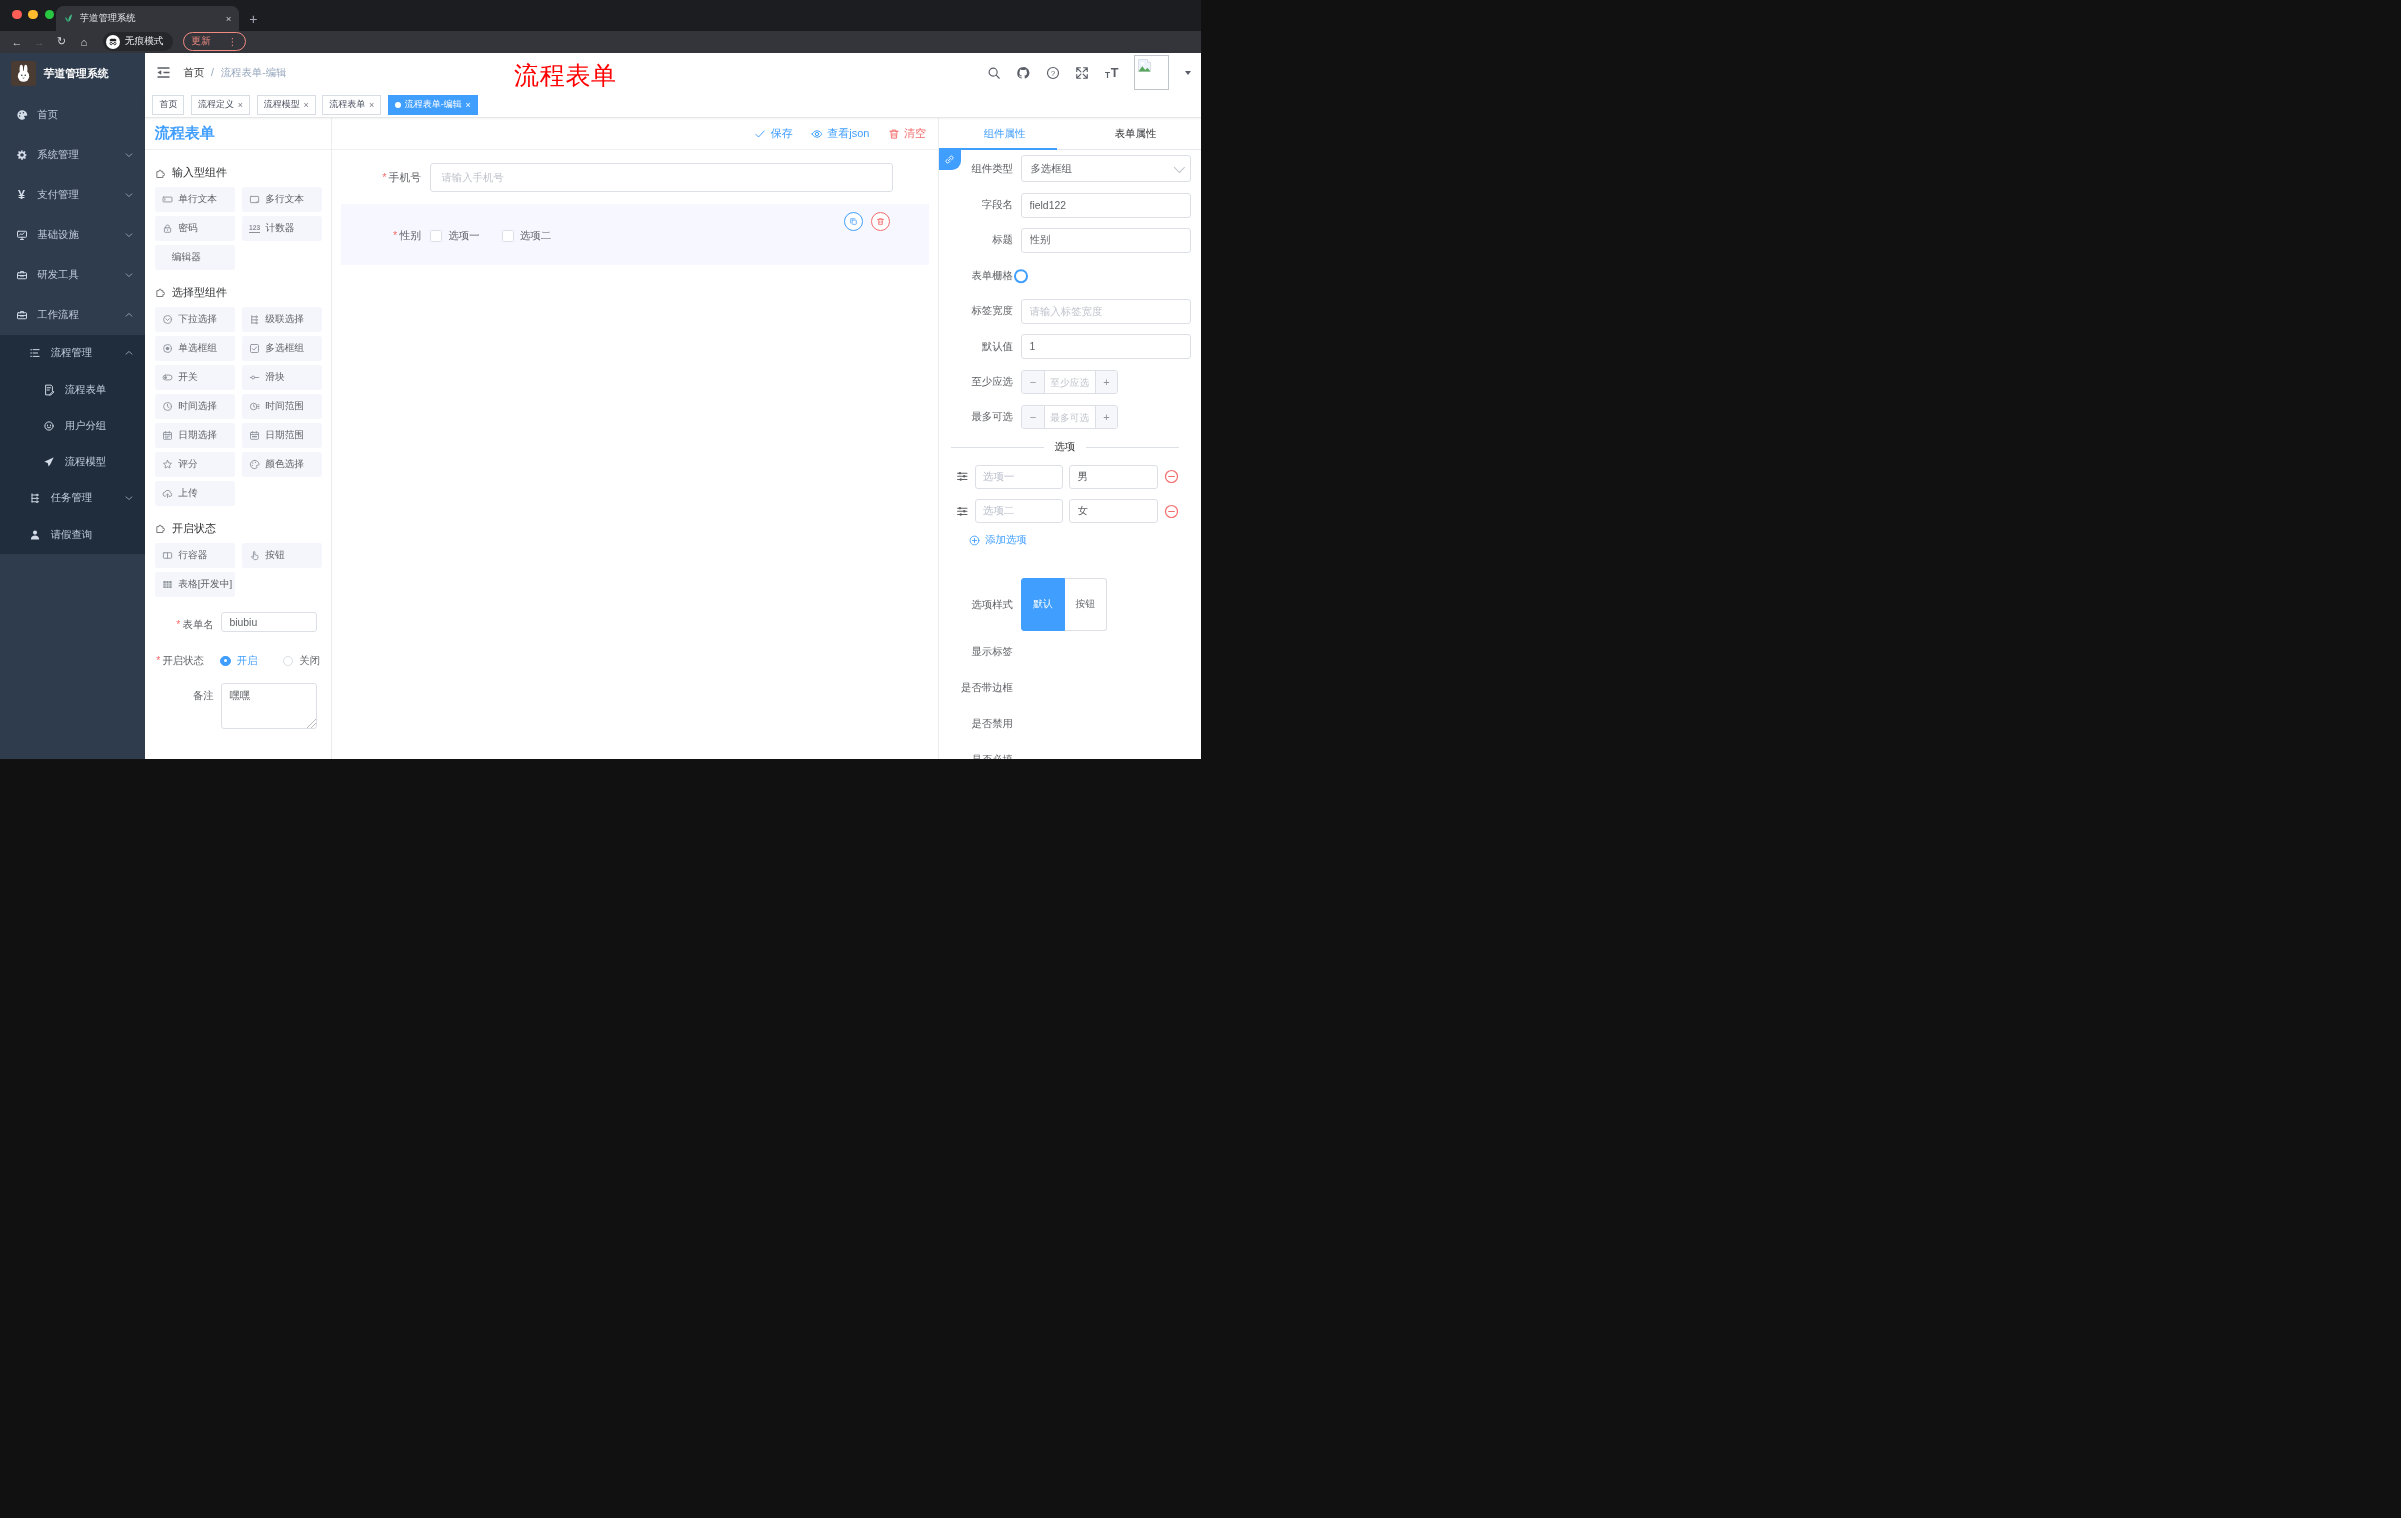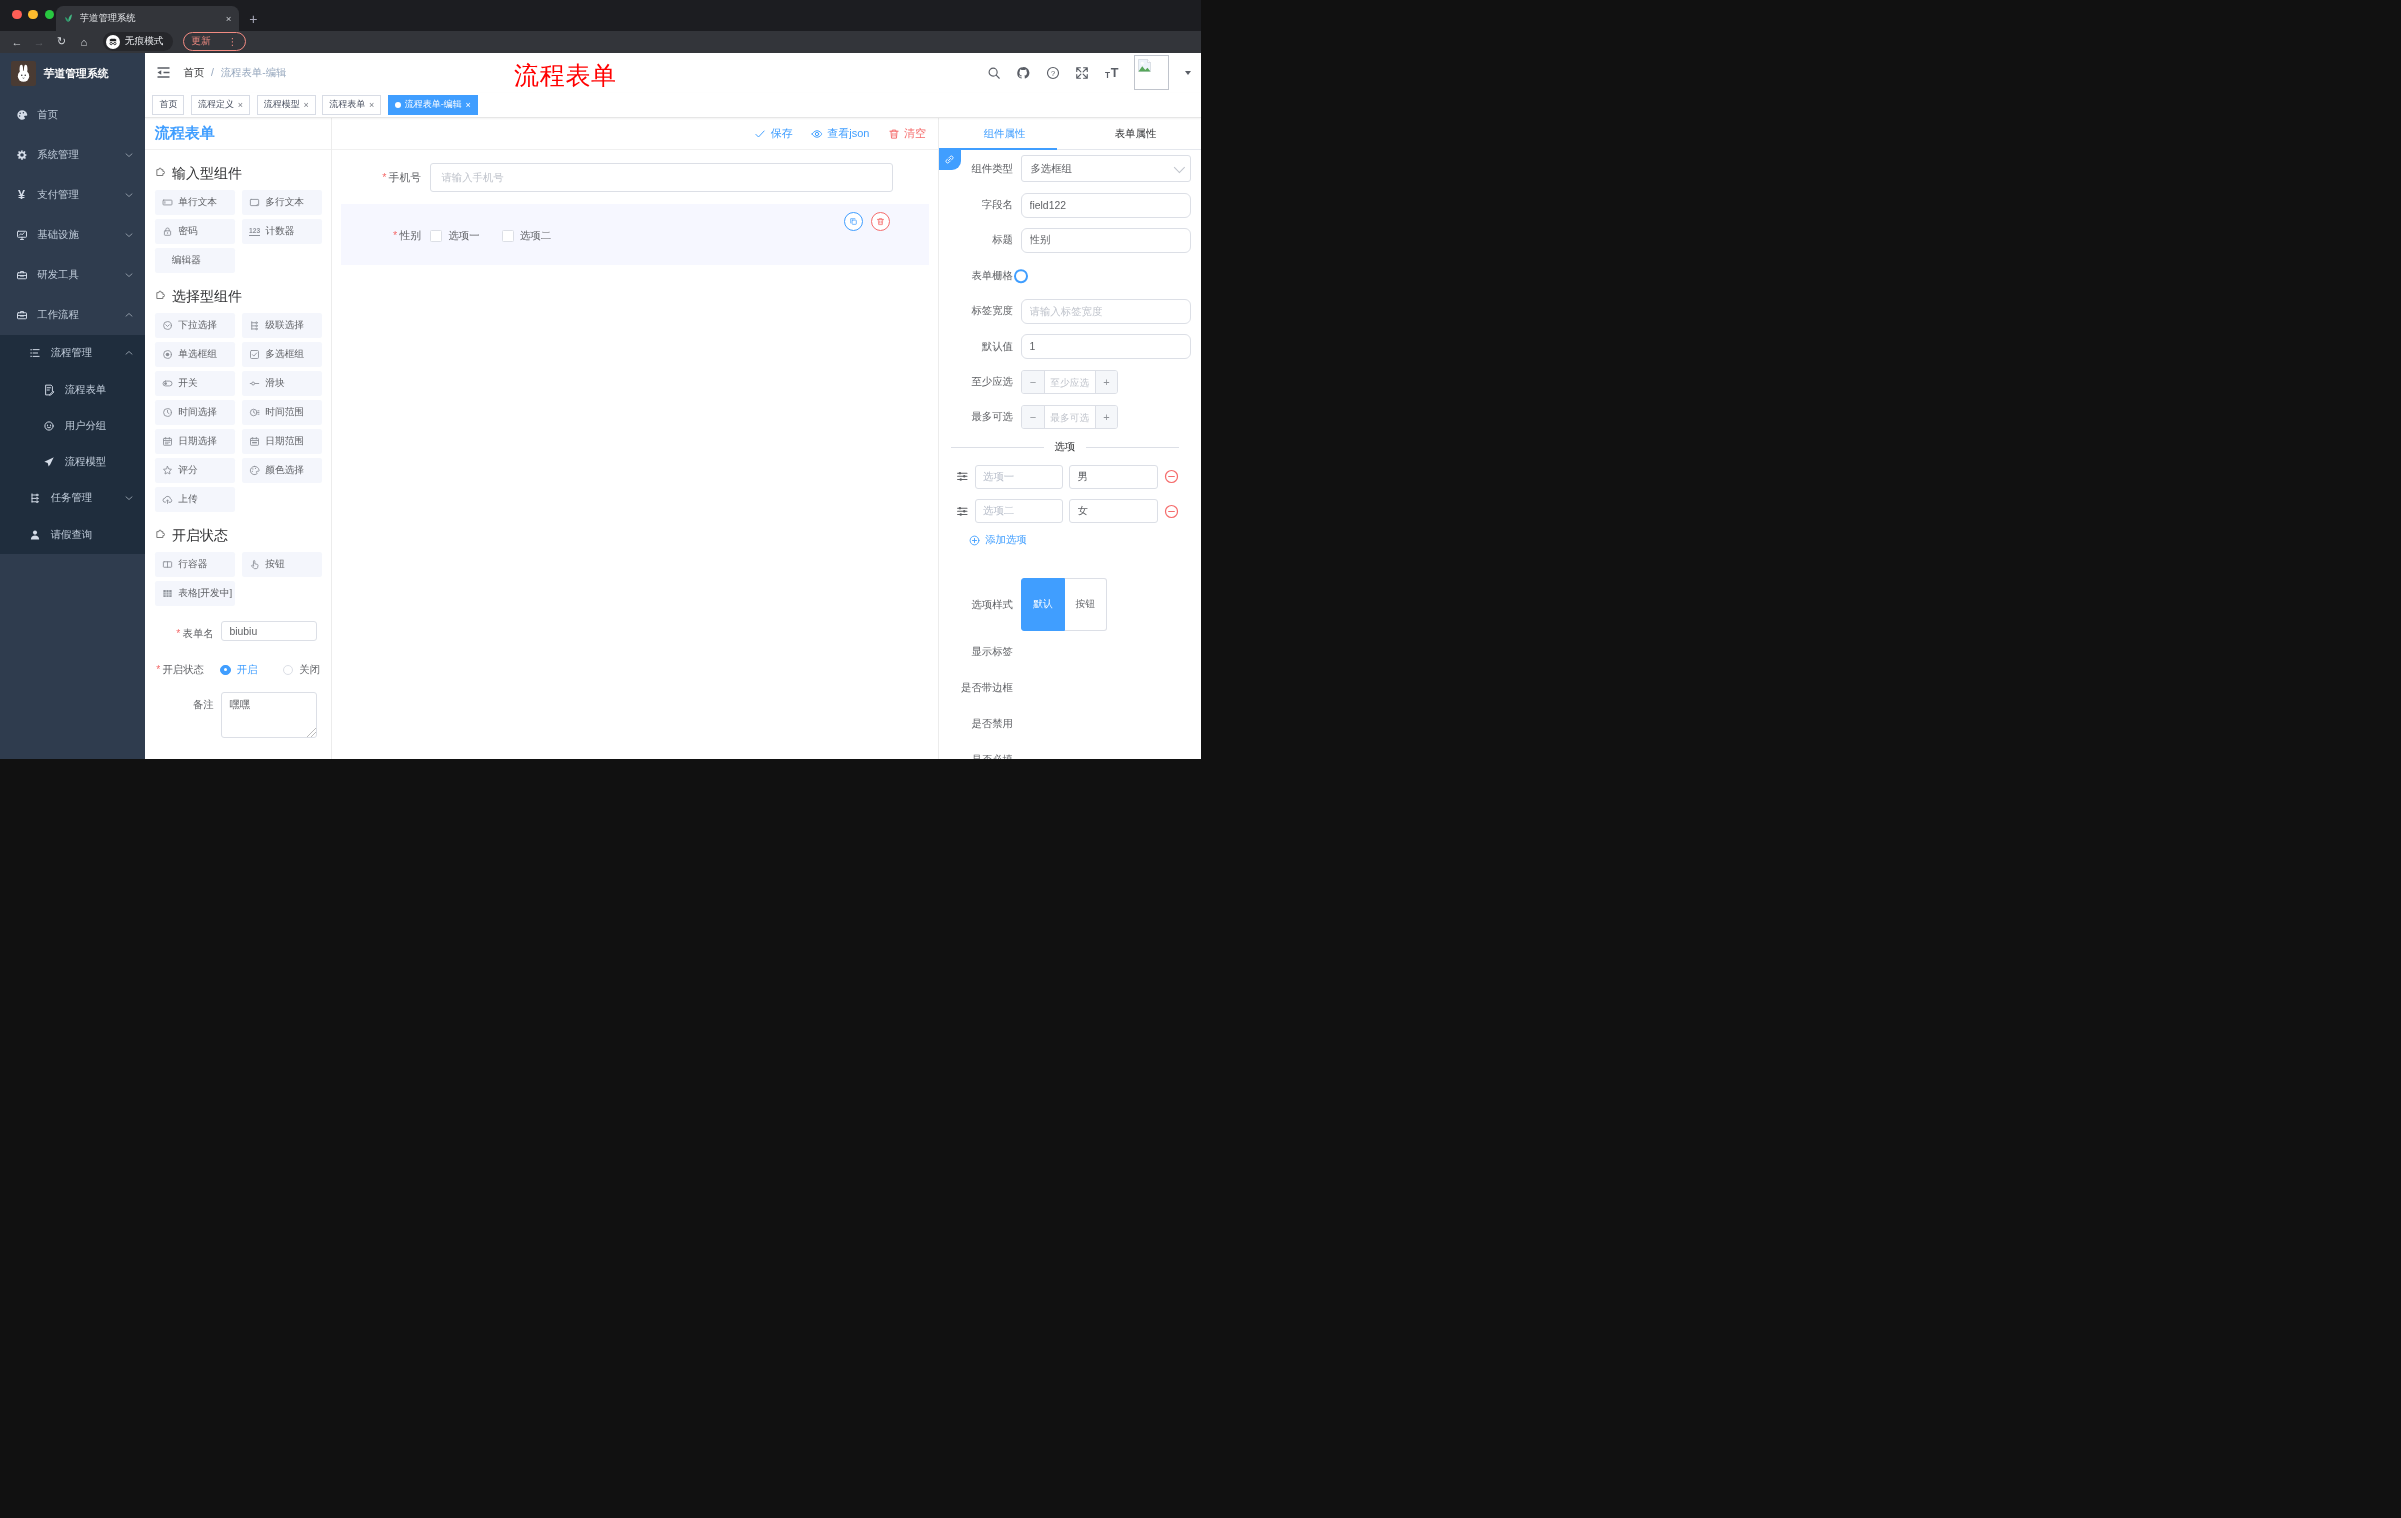--- a/index.html
+++ b/index.html
@@ -67,21 +67,21 @@
   .cv-col{flex:1;display:flex;flex-direction:column;min-width:0;}
   .pr-col{width:262px;border-left:0.7px solid #ececec;display:flex;flex-direction:column;flex-shrink:0;position:relative;}
   .col-head{height:31px;border-bottom:0.7px solid #f0f0f0;display:flex;align-items:center;flex-shrink:0;}
   .pal-title{color:#409eff;font-size:15px;font-weight:600;padding-left:9.7px;}
   .cv-head{justify-content:flex-end;gap:18px;padding-right:12px;}
   .act{display:flex;align-items:center;gap:4.5px;color:#409eff;font-size:11px;cursor:pointer;}
   .act.danger{color:#f56c6c}
   .ai{width:12px;height:12px}
   
   .pal-body{flex:1;overflow:hidden;padding:9px 9px 0 9.7px;}
-  .sec-head{display:flex;align-items:flex-start;gap:5.2px;color:#303133;font-size:14px;margin:6px 0 7.4px 0;}
+  .sec-head{display:flex;align-items:center;gap:5.2px;color:#303133;font-size:11px;margin:6px 0 7.4px 0;}
   .puz{width:12px;height:12px;color:#777}
   .pgrid{display:grid;grid-template-columns:1fr 1fr;gap:4.5px 6.7px;margin-bottom:15px;}
   .pitem{height:24.5px;background:#f4f6fc;border-radius:2.2px;display:flex;align-items:center;gap:5.2px;padding:0 3px 0 7.4px;font-size:9.7px;color:#606266;cursor:grab;overflow:hidden;white-space:nowrap;}
   .pic{width:11px;height:11px;color:#8d9199;flex-shrink:0;}
   .pic123{font-size:6.7px;font-weight:bold;color:#8d9199;border-bottom:1.1px solid #8d9199;line-height:7.4px;flex-shrink:0;}
   .noic{width:4.5px}
   
   .fs-row{display:flex;margin:15.6px 0 0 0;font-size:10.4px;color:#606266;align-items:flex-start;}
   .fs-label{width:59px;text-align:right;padding:6px 7.4px 0 0;flex-shrink:0;white-space:nowrap;}
   .req{color:#f56c6c;margin-right:2.2px;}
@@ -119,21 +119,21 @@
   .ptab-underline{position:absolute;left:0;bottom:-0.7px;width:45%;height:1.5px;background:#409eff;}
   .link-handle{position:absolute;top:31px;left:0;width:21.5px;height:21px;background:#409eff;border-radius:0 0 9px 0;display:flex;align-items:center;justify-content:center;z-index:3;cursor:pointer;}
   .link-handle svg{width:11px;height:11px;color:#fff;}
   .pr-body{flex:1;overflow:hidden;padding:5.2px 10.4px 0 0;}
   .prow{display:flex;align-items:center;margin-bottom:10.4px;min-height:25px;}
   .plabel{width:74px;text-align:right;padding-right:8.2px;color:#606266;font-size:10.4px;flex-shrink:0;white-space:nowrap;}
   .pctl{flex:1;min-width:0;}
   .el-select{height:25px;border:0.7px solid #dcdfe6;border-radius:3px;display:flex;align-items:center;padding:0 8.2px;color:#606266;cursor:pointer;}
   .el-select .v{flex:1}
   .sel-arrow{width:6.7px;height:6.7px;border-right:1px solid #c0c4cc;border-bottom:1px solid #c0c4cc;transform:rotate(45deg) translateY(-2.2px);}
-  .pinput{height:25px;border-radius:6px;}
+  .pinput{height:25px;}
   .slider{position:relative;height:4.5px;background:#409eff;border-radius:2.2px;margin-right:4.5px;}
   .slider .stop{position:absolute;left:46%;top:50%;transform:translate(-50%,-50%);width:4.5px;height:4.5px;border-radius:50%;background:#fff;}
   .slider .handle{position:absolute;right:-6.7px;top:50%;transform:translateY(-50%);width:9.7px;height:9.7px;border-radius:50%;background:#fff;border:2.2px solid #409eff;}
   .stepper{width:97px;display:flex;border:0.7px solid #dcdfe6;border-radius:3px;height:24px;overflow:hidden;box-sizing:border-box;}
   .step-btn{width:21.5px;background:#f5f7fa;color:#909399;display:flex;align-items:center;justify-content:center;font-size:11px;cursor:pointer;flex-shrink:0;}
   .step-btn.minus{border-right:0.7px solid #dcdfe6}.step-btn.plus{border-left:0.7px solid #dcdfe6}
   .step-input{flex:1;border:none;outline:none;text-align:center;font-size:9.7px;color:#606266;min-width:0;font-family:inherit;}
   .step-input::placeholder{color:#c0c4cc}
   .opt-divider{display:flex;align-items:center;gap:10.4px;margin:9px 12px 0 12px;color:#303133;font-size:10.4px;}
   .opt-divider::before,.opt-divider::after{content:"";flex:1;height:0.7px;background:#dcdfe6;}

